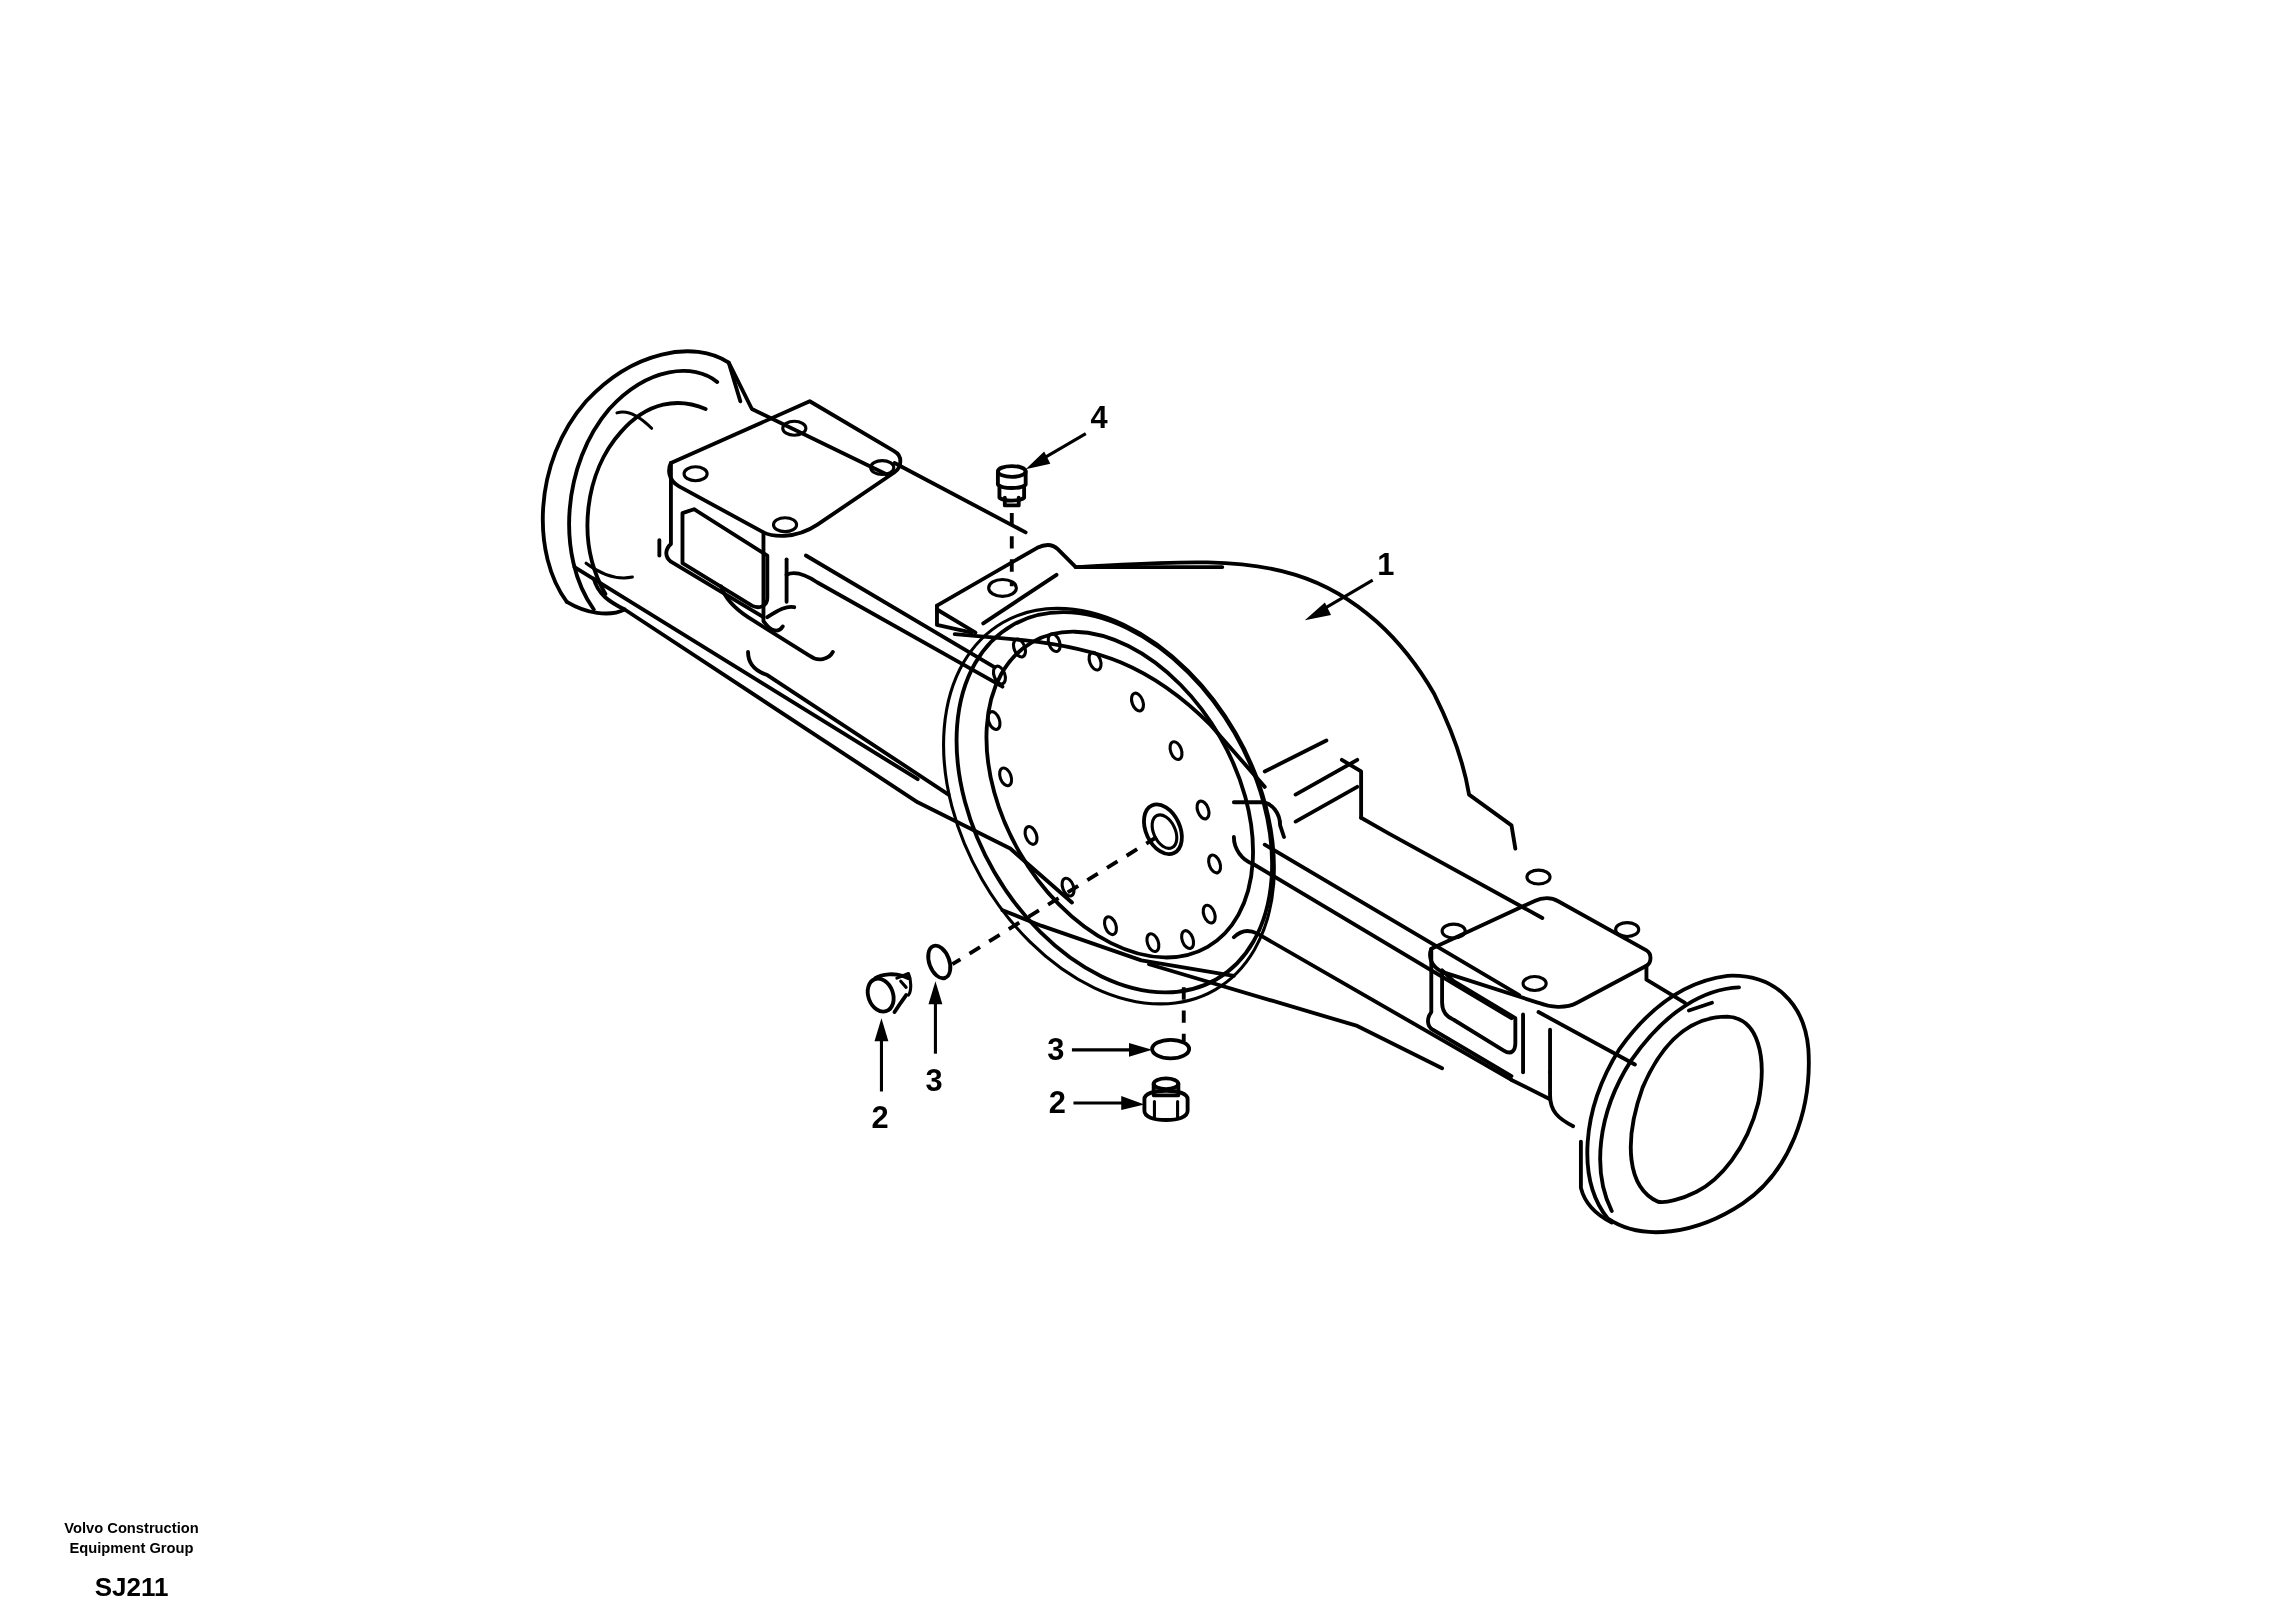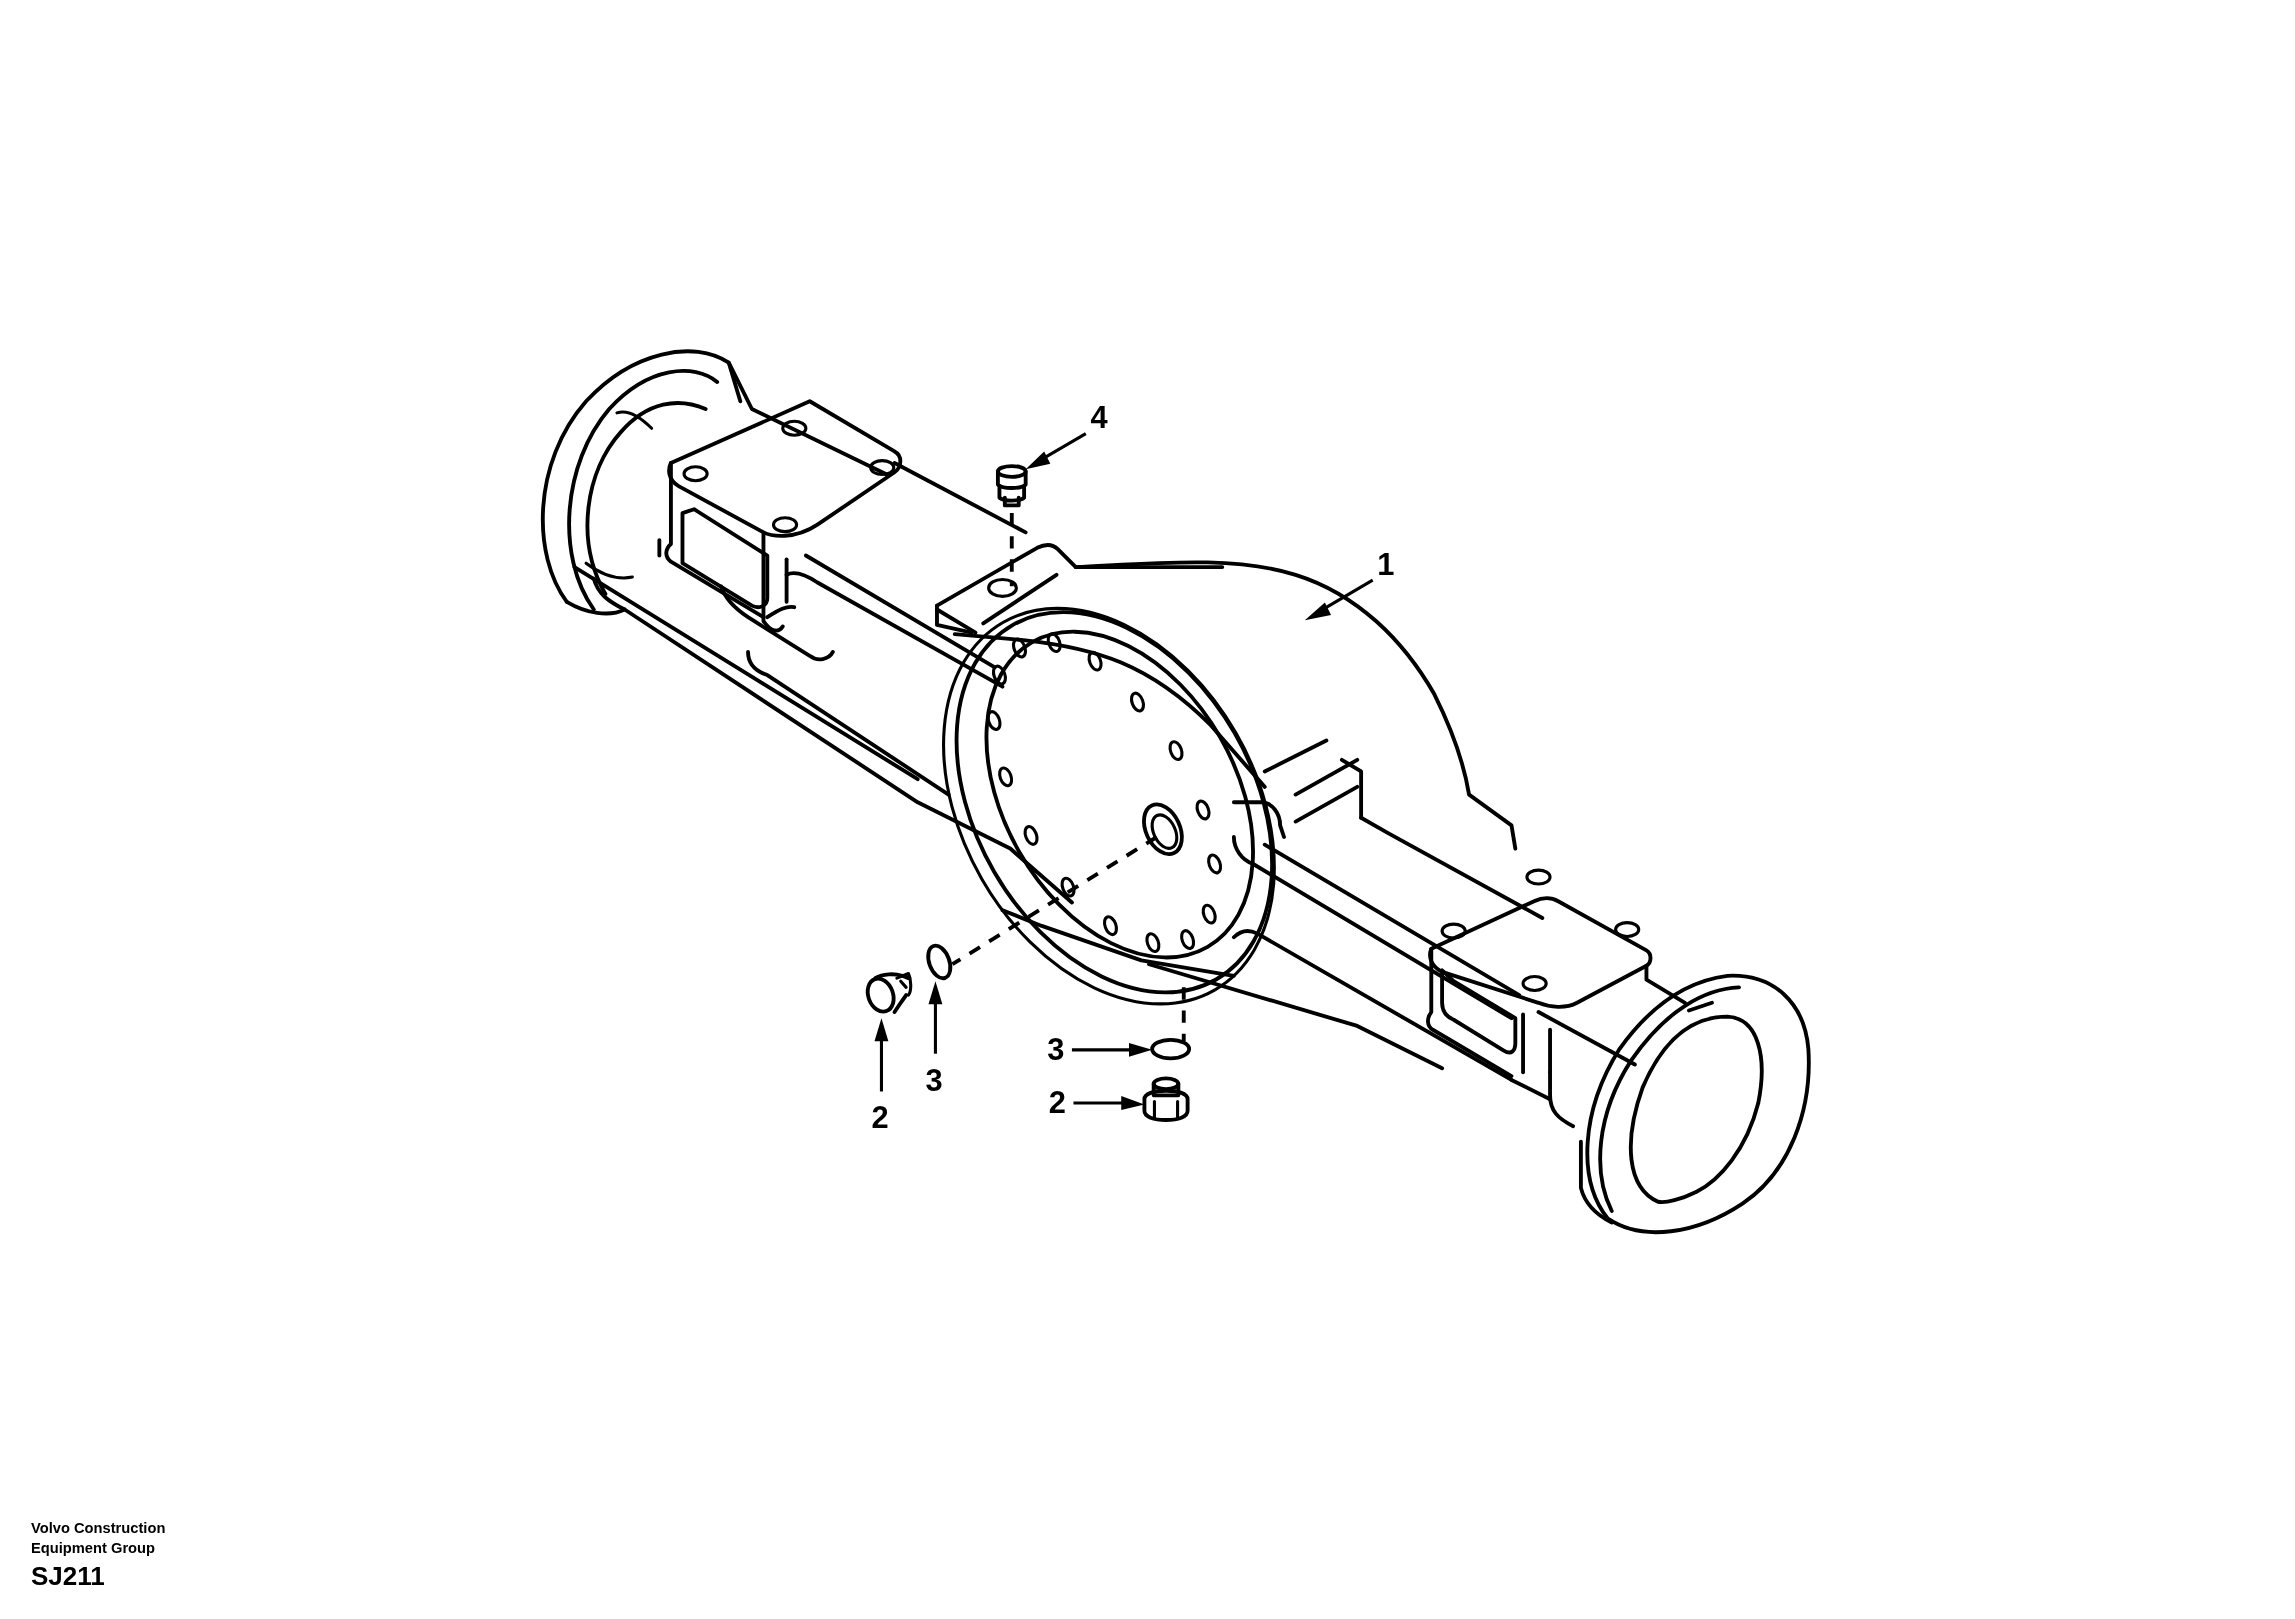--- a/index.html
+++ b/index.html
@@ -4,23 +4,23 @@
 <style>
   html, body { margin: 0; padding: 0; background: #ffffff; }
   body { width: 2295px; height: 1620px; position: relative; overflow: hidden; font-family: "Liberation Sans", sans-serif; }
   #canvas { position: absolute; left: 0; top: 0; width: 2295px; height: 1620px; }
   .ln { fill: none; stroke: #000; stroke-width: 5; stroke-linecap: round; stroke-linejoin: round; }
   .thin { fill: none; stroke: #000; stroke-width: 4; stroke-linecap: round; stroke-linejoin: round; }
   .dash { fill: none; stroke: #000; stroke-width: 5; stroke-dasharray: 16 14; }
   .leader { fill: none; stroke: #000; stroke-width: 4; }
   .arrowhead { fill: #000; stroke: none; }
   .callout-num { font-family: "Liberation Sans", sans-serif; font-size: 40px; font-weight: bold; fill: #000; }
-  .footer { position: absolute; left: 31px; top: 1518px; width: 201px; text-align: left; color: #000; }
+  .footer { position: absolute; left: 31px; top: 1518px; width: 201px; text-align: center; color: #000; }
   .footer .l1, .footer .l2 { font-family: "Liberation Sans", sans-serif; font-weight: bold; font-size: 14.7px; line-height: 20px; display: block; }
-  .footer .code { font-family: "Liberation Sans", sans-serif; font-weight: bold; font-size: 26px; line-height: 37px; display: block; margin-top: 0; }
+  .footer .code { font-family: "Liberation Sans", sans-serif; font-weight: bold; font-size: 26px; line-height: 37px; display: block; margin-top: 11px; }
 </style>
 </head>
 <body>
 
 <svg id="canvas" viewBox="0 0 2976 2100" xmlns="http://www.w3.org/2000/svg">
 
   <g>
     <path class="ln" d="M 735 780 C 690 720, 690 600, 760 520 C 820 455, 900 440, 945 470 L 960 520"></path>
     <path class="ln" d="M 770 790 C 720 720, 730 600, 790 530 C 840 475, 900 470, 930 495"></path>
     <path class="ln" d="M 785 770 C 745 700, 760 610, 805 560 C 840 520, 880 515, 915 530"></path>

